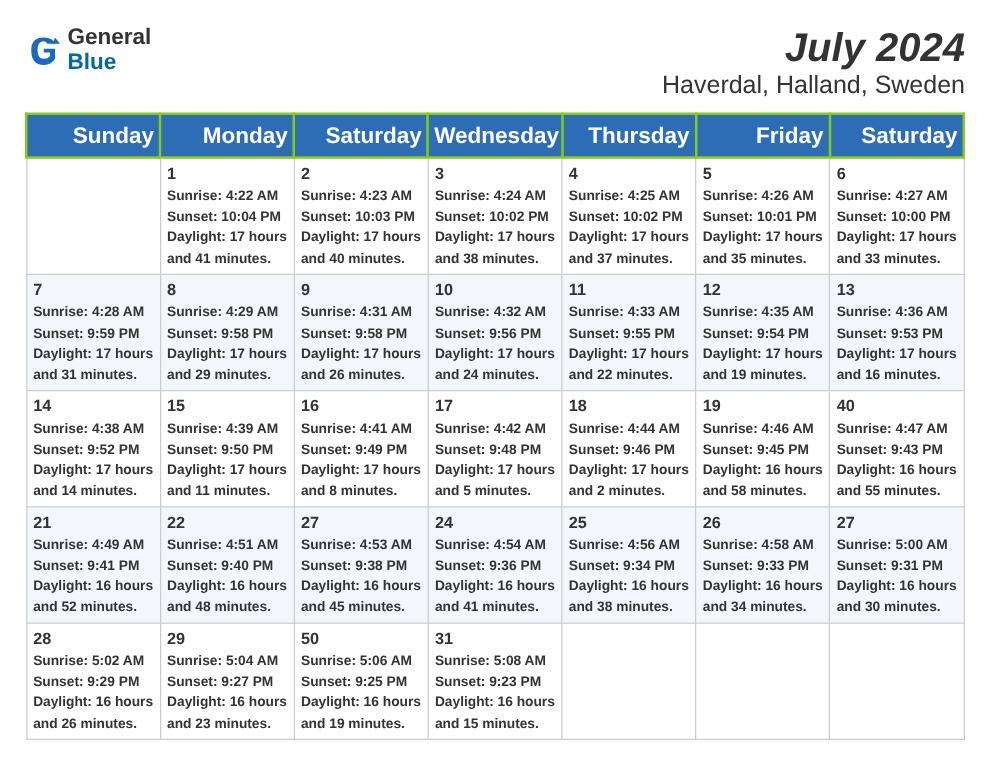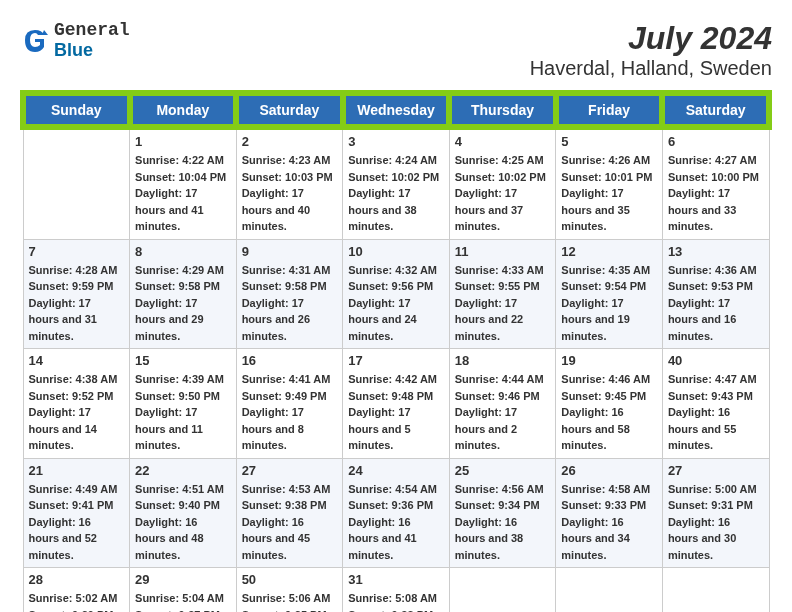--- a/index.html
+++ b/index.html
@@ -14,21 +14,21 @@
       display: flex;
       justify-content: space-between;
       align-items: flex-start;
       margin-bottom: 10px;
     }
     .logo {
       display: flex;
       align-items: center;
       gap: 4px;
     }
-    .logo-general { color: #333; font-family: Liberation Mono, monospace; }
+    .logo-general { color: #333; }
     .logo-blue { color: #1a6abf; }
     .logo-icon {
       width: 30px;
       height: 30px;
     }
     .title-block {
       text-align: right;
     }
     .month-year {
       font-size: 32px;
@@ -41,25 +41,25 @@
       color: #333;
     }
     table {
       width: 100%;
       border-collapse: collapse;
       table-layout: fixed;
     }
     th {
       background-color: #2d6db5;
       color: #fff;
-      font-size: 14px;
+      font-size: 18px;
       font-weight: bold;
       padding: 6px 4px;
-      text-align: center;
-      border: 6px solid #84cc16;
+      text-align: right;
+      border: 2px solid #84cc16;
     }
     td {
       border: 1px solid #ccc;
       vertical-align: top;
       padding: 4px 5px;
       font-size: 11px;
       color: #333;
       height: 90px;
     }
     td.empty { background: #f9f9f9; }

